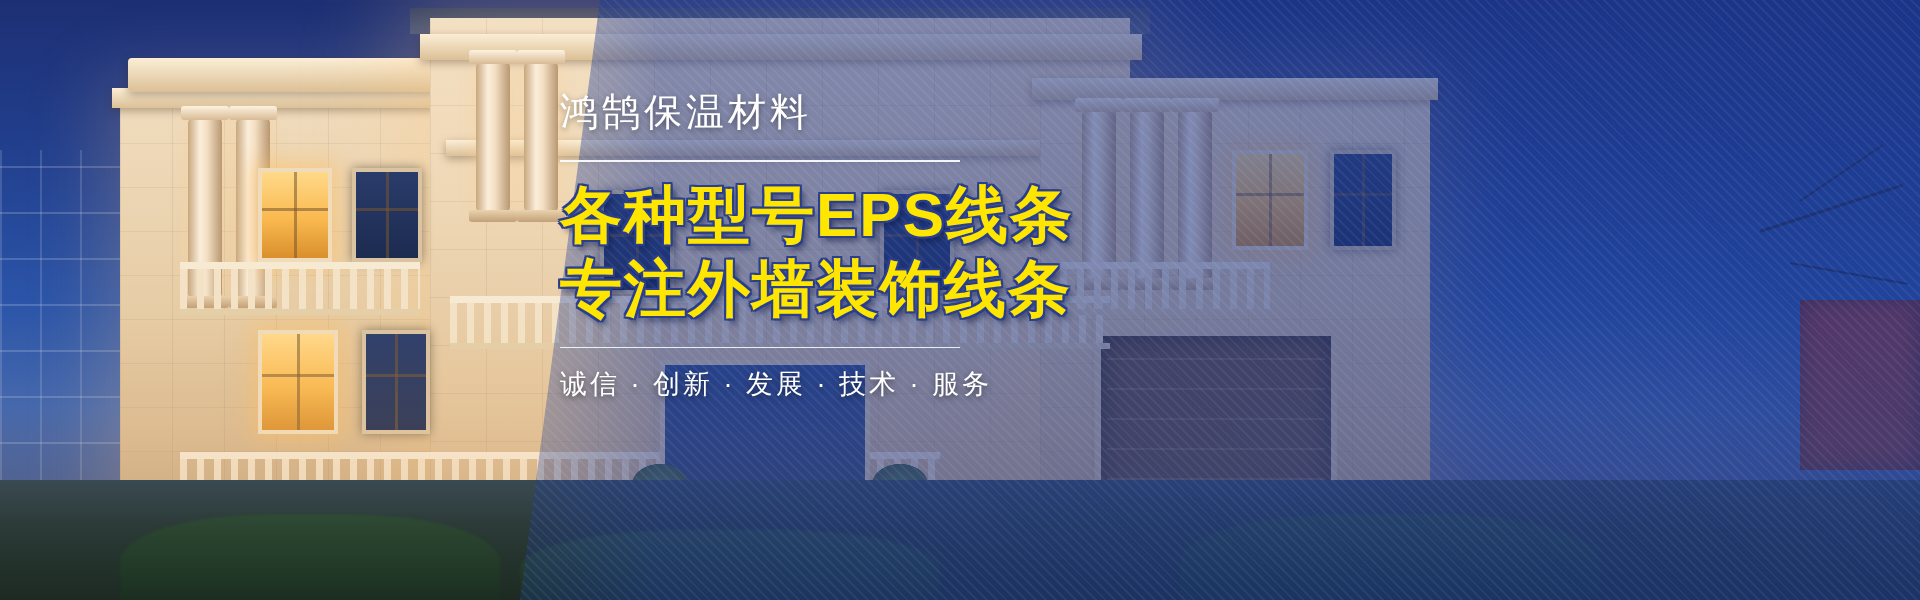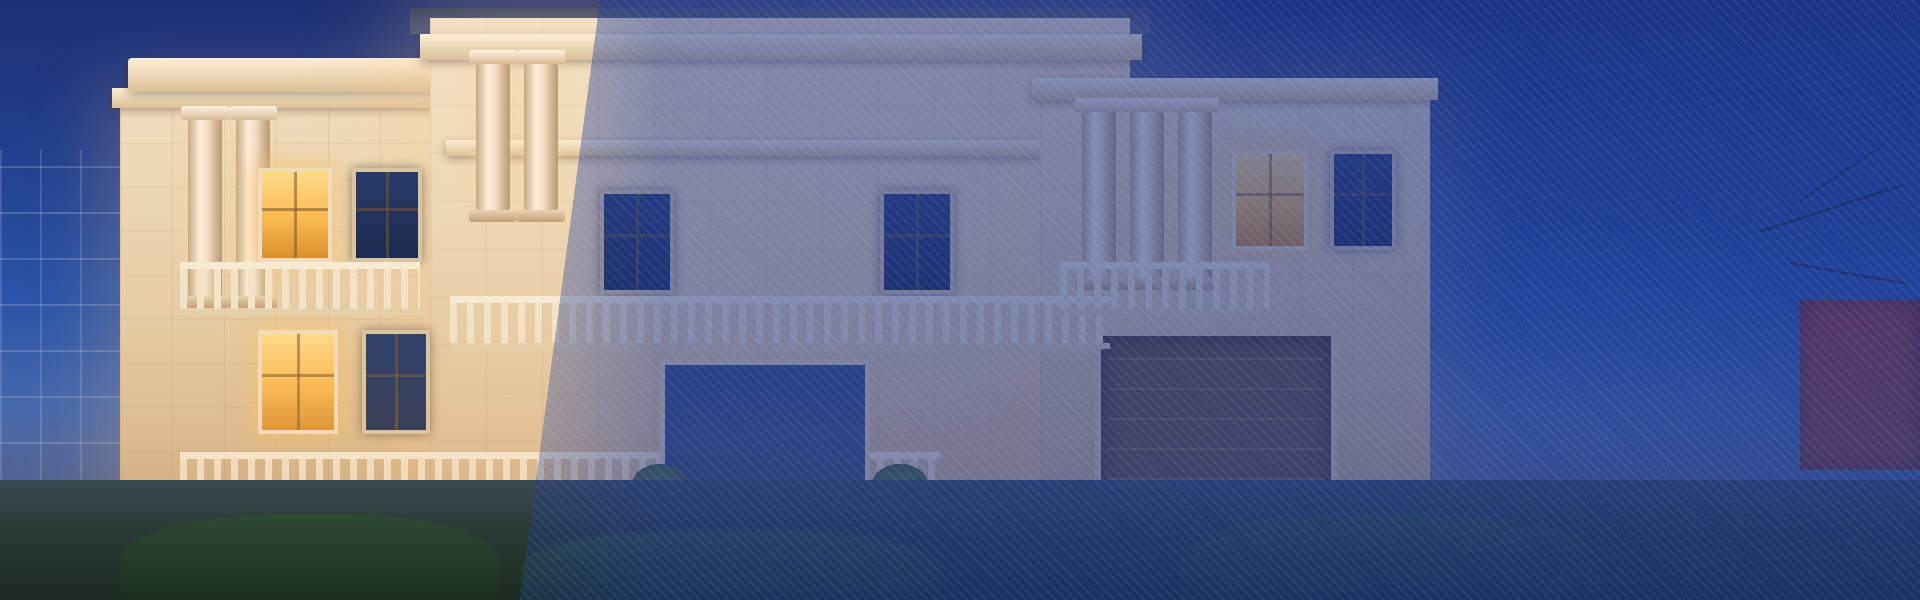--- a/index.html
+++ b/index.html
@@ -313,14 +313,22 @@
   <div class="redbox"></div>
 
   <div class="haze"></div>
   <div class="ground"></div>
   <div class="hedge" style="left:120px;width:380px;"></div>
   <div class="hedge" style="left:520px;width:420px;height:70px;"></div>
   <div class="hedge" style="left:1180px;width:420px;"></div>
 
   <div class="overlay"></div>
 
+  <div class="copy">
+    <div class="brand">鸿鹄保温材料</div>
+    <div class="rule-top"></div>
+    <div class="headline">各种型号EPS线条</div>
+    <div class="headline">专注外墙装饰线条</div>
+    <div class="rule-bot"></div>
+    <div class="tagline">诚信 · 创新 · 发展 · 技术 · 服务</div>
+  </div>
 
 </div>
 
 </body></html>

